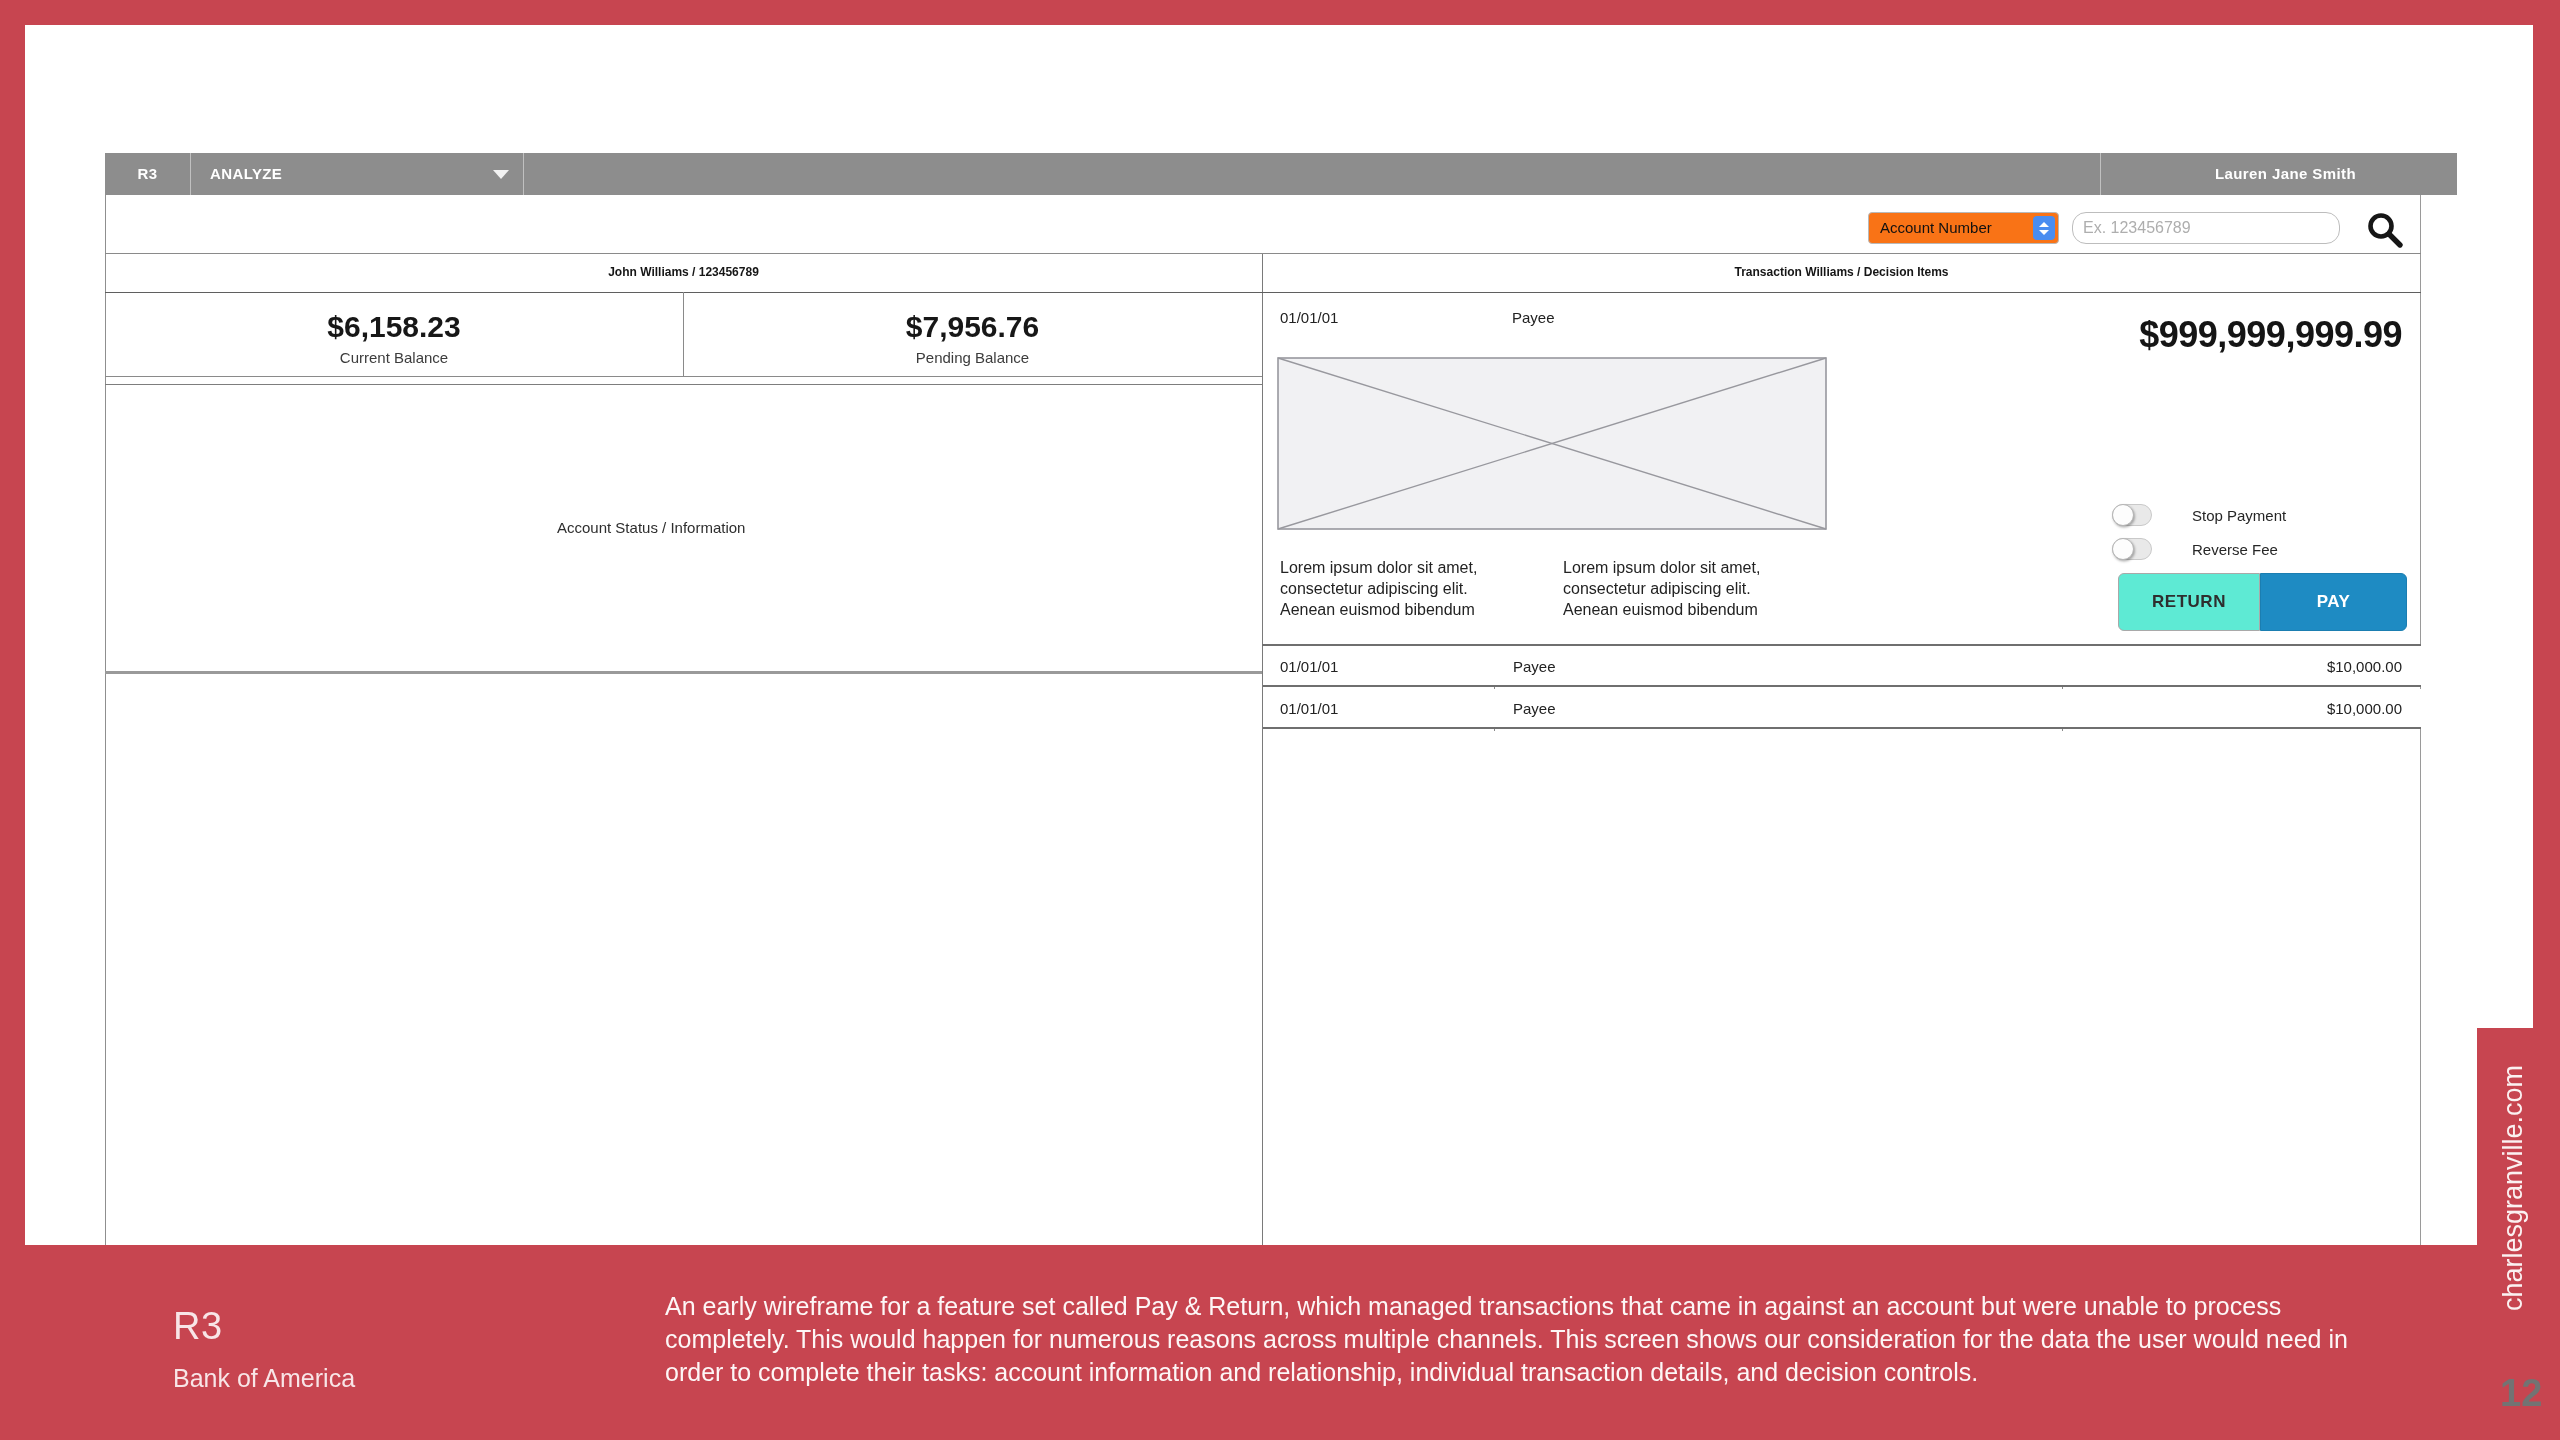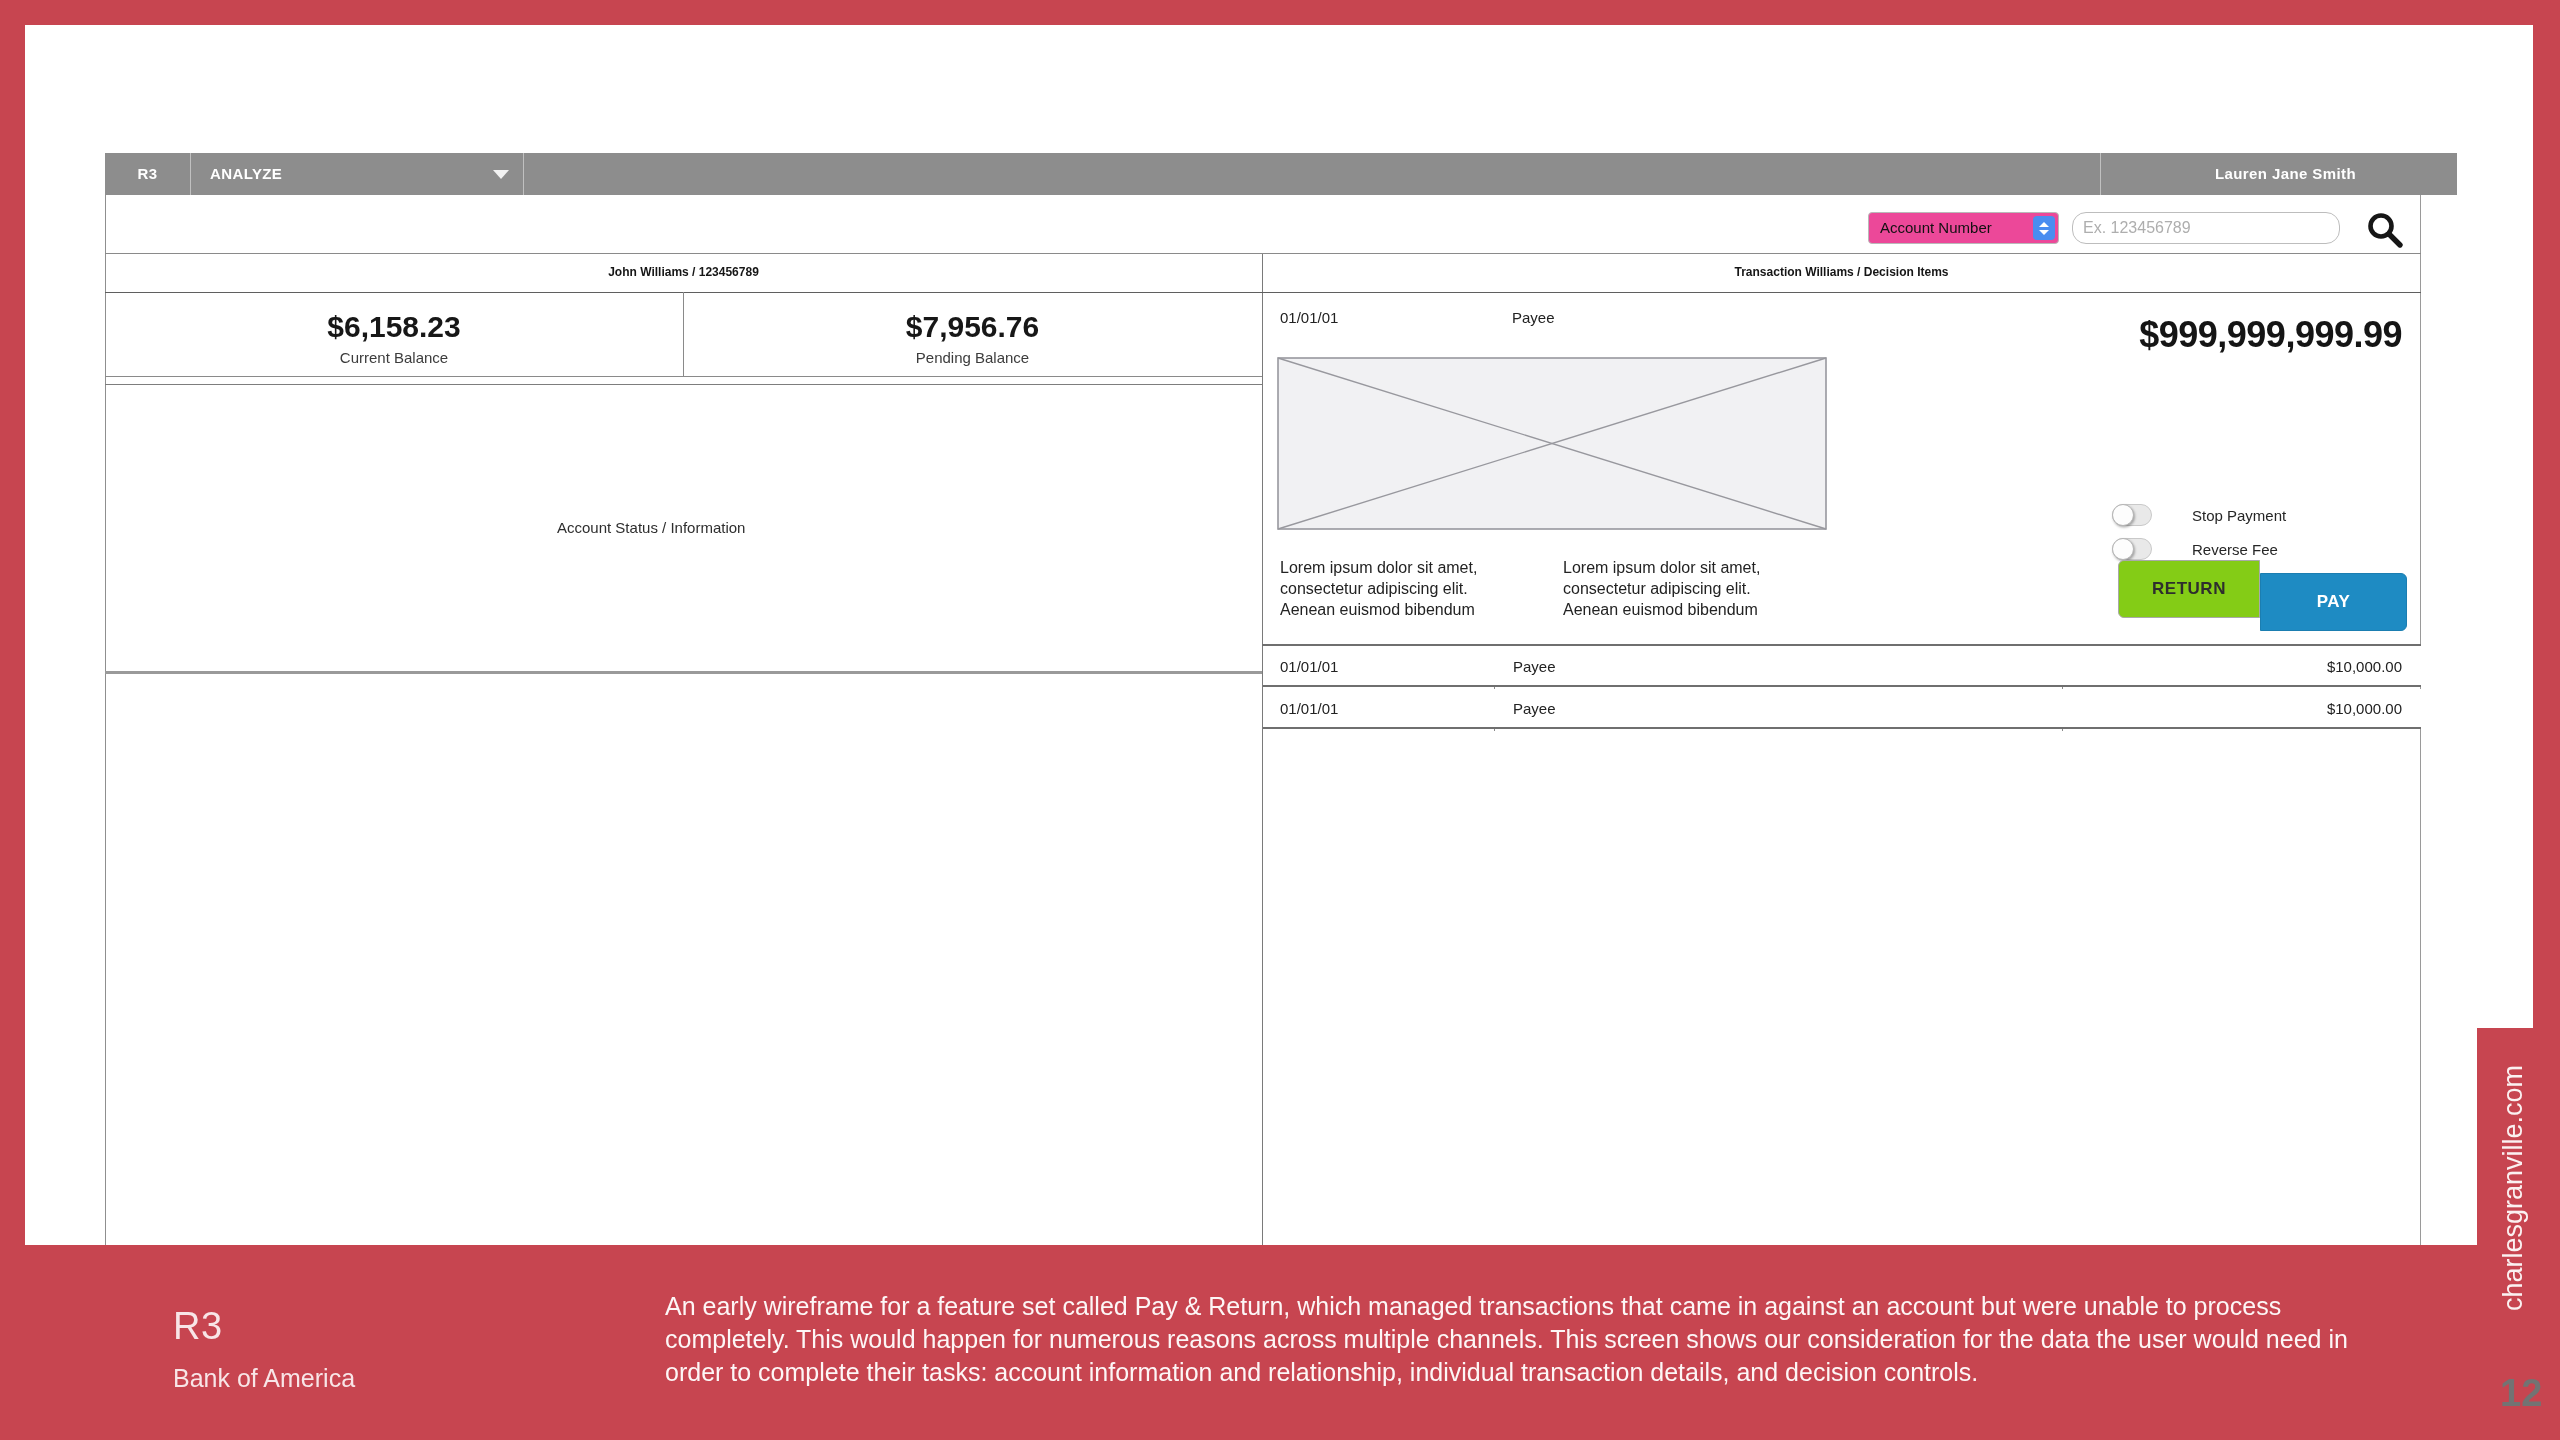--- a/index.html
+++ b/index.html
@@ -42,21 +42,21 @@
   #line-status-top   { left:105px; top:384px; width:1157px; height:1px; background:#7d7d7d; }
   #line-status-bottom{ left:105px; top:671px; width:1157px; height:3px; background:#9a9a9a; }
   #balance-divider   { left:683px; top:292px; width:1px; height:84px; background:#8a8a8a; }
   #line-detail-bottom{ left:1262px; top:644px; width:1159px; height:2px; background:#6f6f6f; }
   #row-col-divider-1 { left:1494px; top:646px; width:1px; height:85px; background:#8a8a8a; }
   #row-col-divider-2 { left:2062px; top:646px; width:1px; height:85px; background:#8a8a8a; }
 
   
   #account-type-select {
     left:1868px; top:212px; width:191px; height:32px;
-    border:1px solid #b9b9b9; border-radius:4px; background:#ec4899;
+    border:1px solid #b9b9b9; border-radius:4px; background:#f97316;
     font-size:15px; line-height:30px; padding-left:11px; color:#111;
   }
   #select-stepper {
     position:absolute; right:3px; top:3px; width:22px; height:24px;
     background:#4a8df0; border-radius:4px; color:#ffffff;
     display:flex; flex-direction:column; align-items:center; justify-content:center;
   }
   #select-stepper i {
     display:block; width:0; height:0; font-style:normal;
     border-left:5px solid transparent; border-right:5px solid transparent;
@@ -90,22 +90,22 @@
   .toggle {
     width:40px; height:22px; border-radius:11px;
     background:#e9e9e9; border:1px solid #c9c9c9;
   }
   .toggle .knob {
     position:absolute; left:-1px; top:-1px; width:22px; height:22px; border-radius:50%;
     background:#fdfdfd; border:1px solid #b5b5b5; box-shadow:1px 1.5px 2.5px rgba(0,0,0,.3);
   }
   .toggle-label { font-size:15px; color:#262626; }
   #return-button {
-    left:2118px; top:560px; width:142px; height:58px;
-    background:#84cc16; border:1px solid #a9a9a9; border-radius:6px 0 0 6px;
+    left:2118px; top:573px; width:142px; height:58px;
+    background:#5eead4; border:1px solid #a9a9a9; border-radius:6px 0 0 6px;
     font-size:17px; font-weight:bold; letter-spacing:.5px; color:#2e2e2e;
     text-align:center; line-height:56px; cursor:pointer;
   }
   #pay-button {
     left:2260px; top:573px; width:147px; height:58px;
     background:#1e8bc3; border:1px solid #1b7eb1; border-radius:0 6px 6px 0;
     font-size:17px; font-weight:bold; letter-spacing:.5px; color:#ffffff;
     text-align:center; line-height:56px; cursor:pointer;
   }
 

